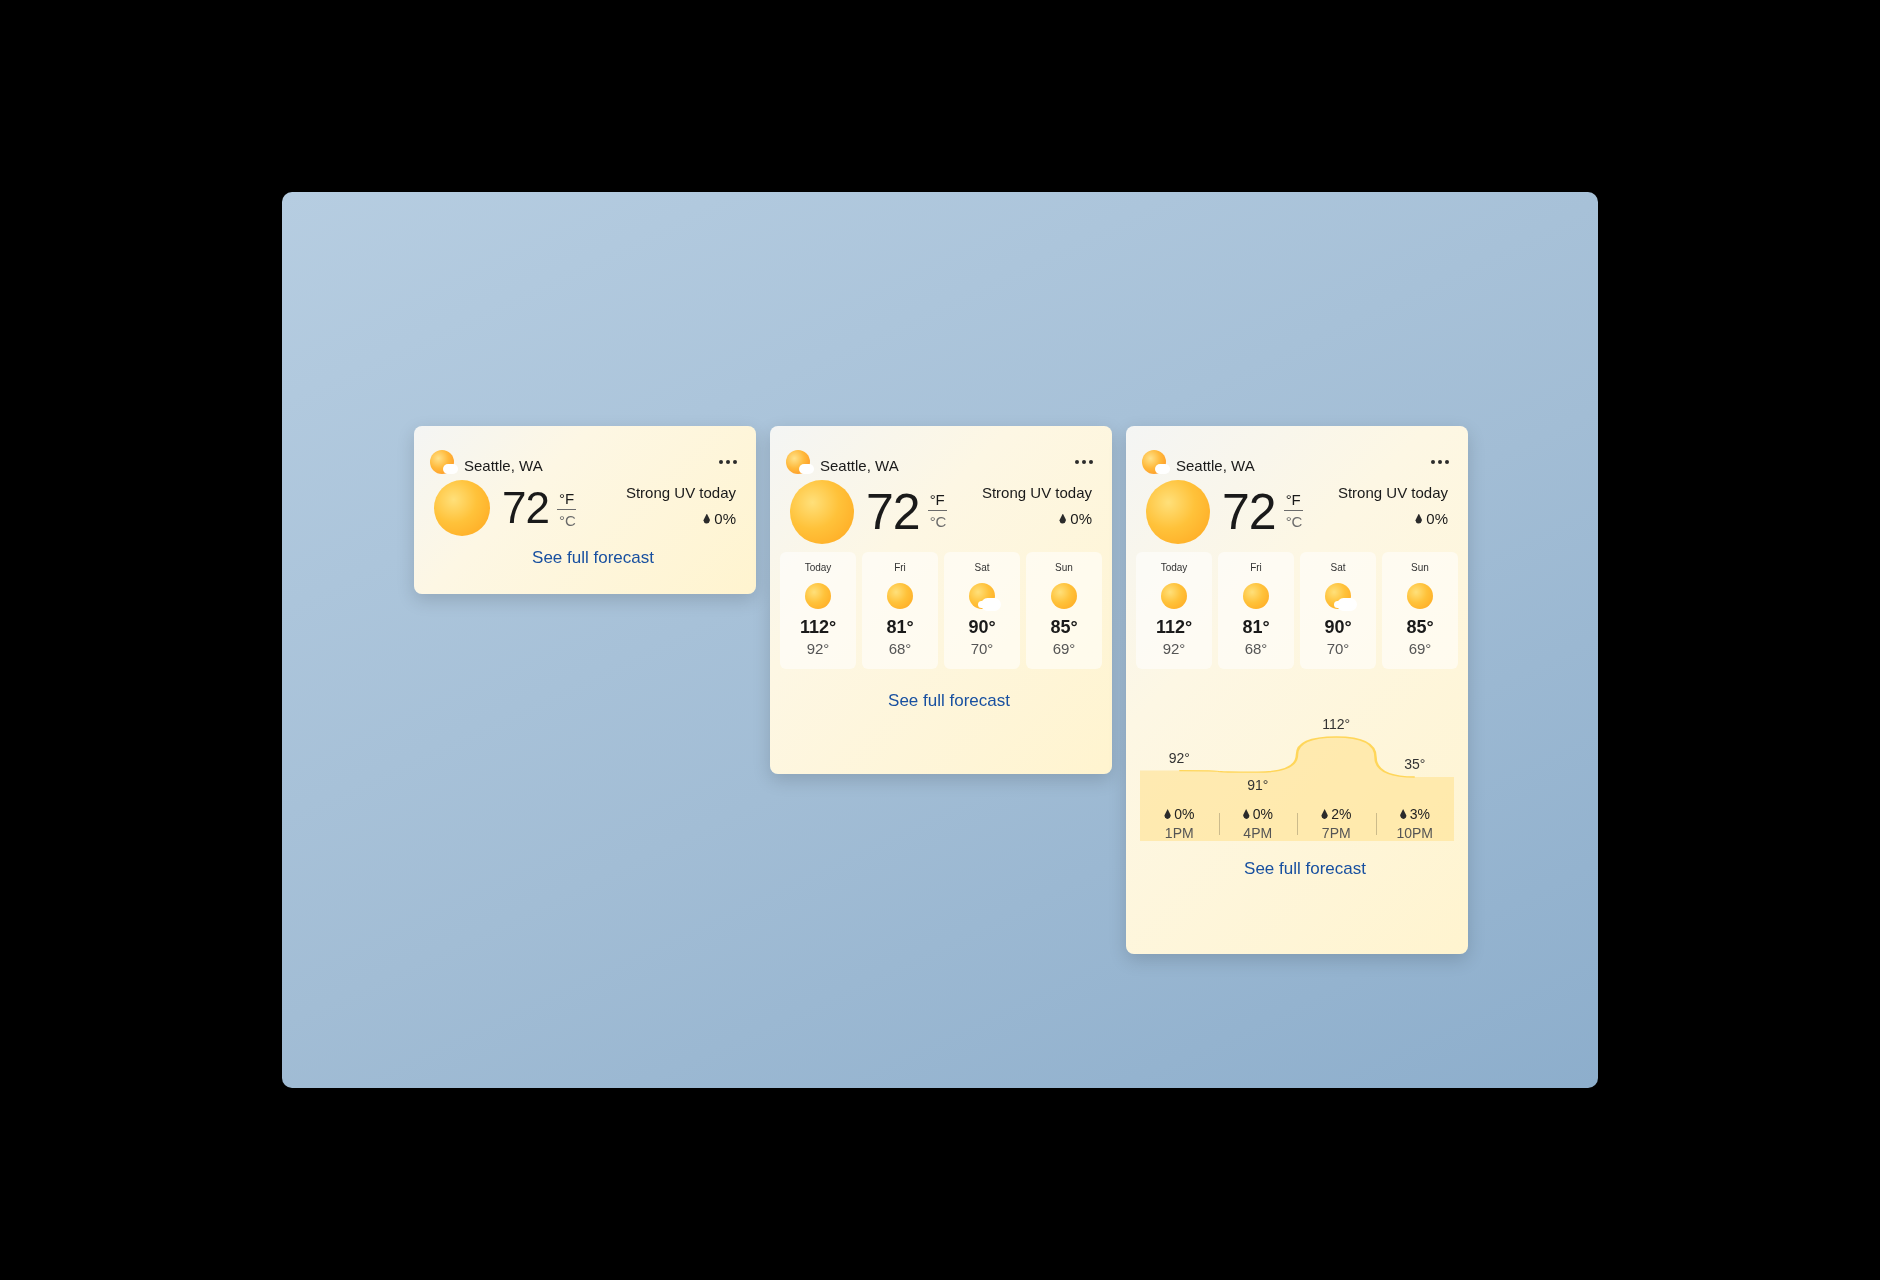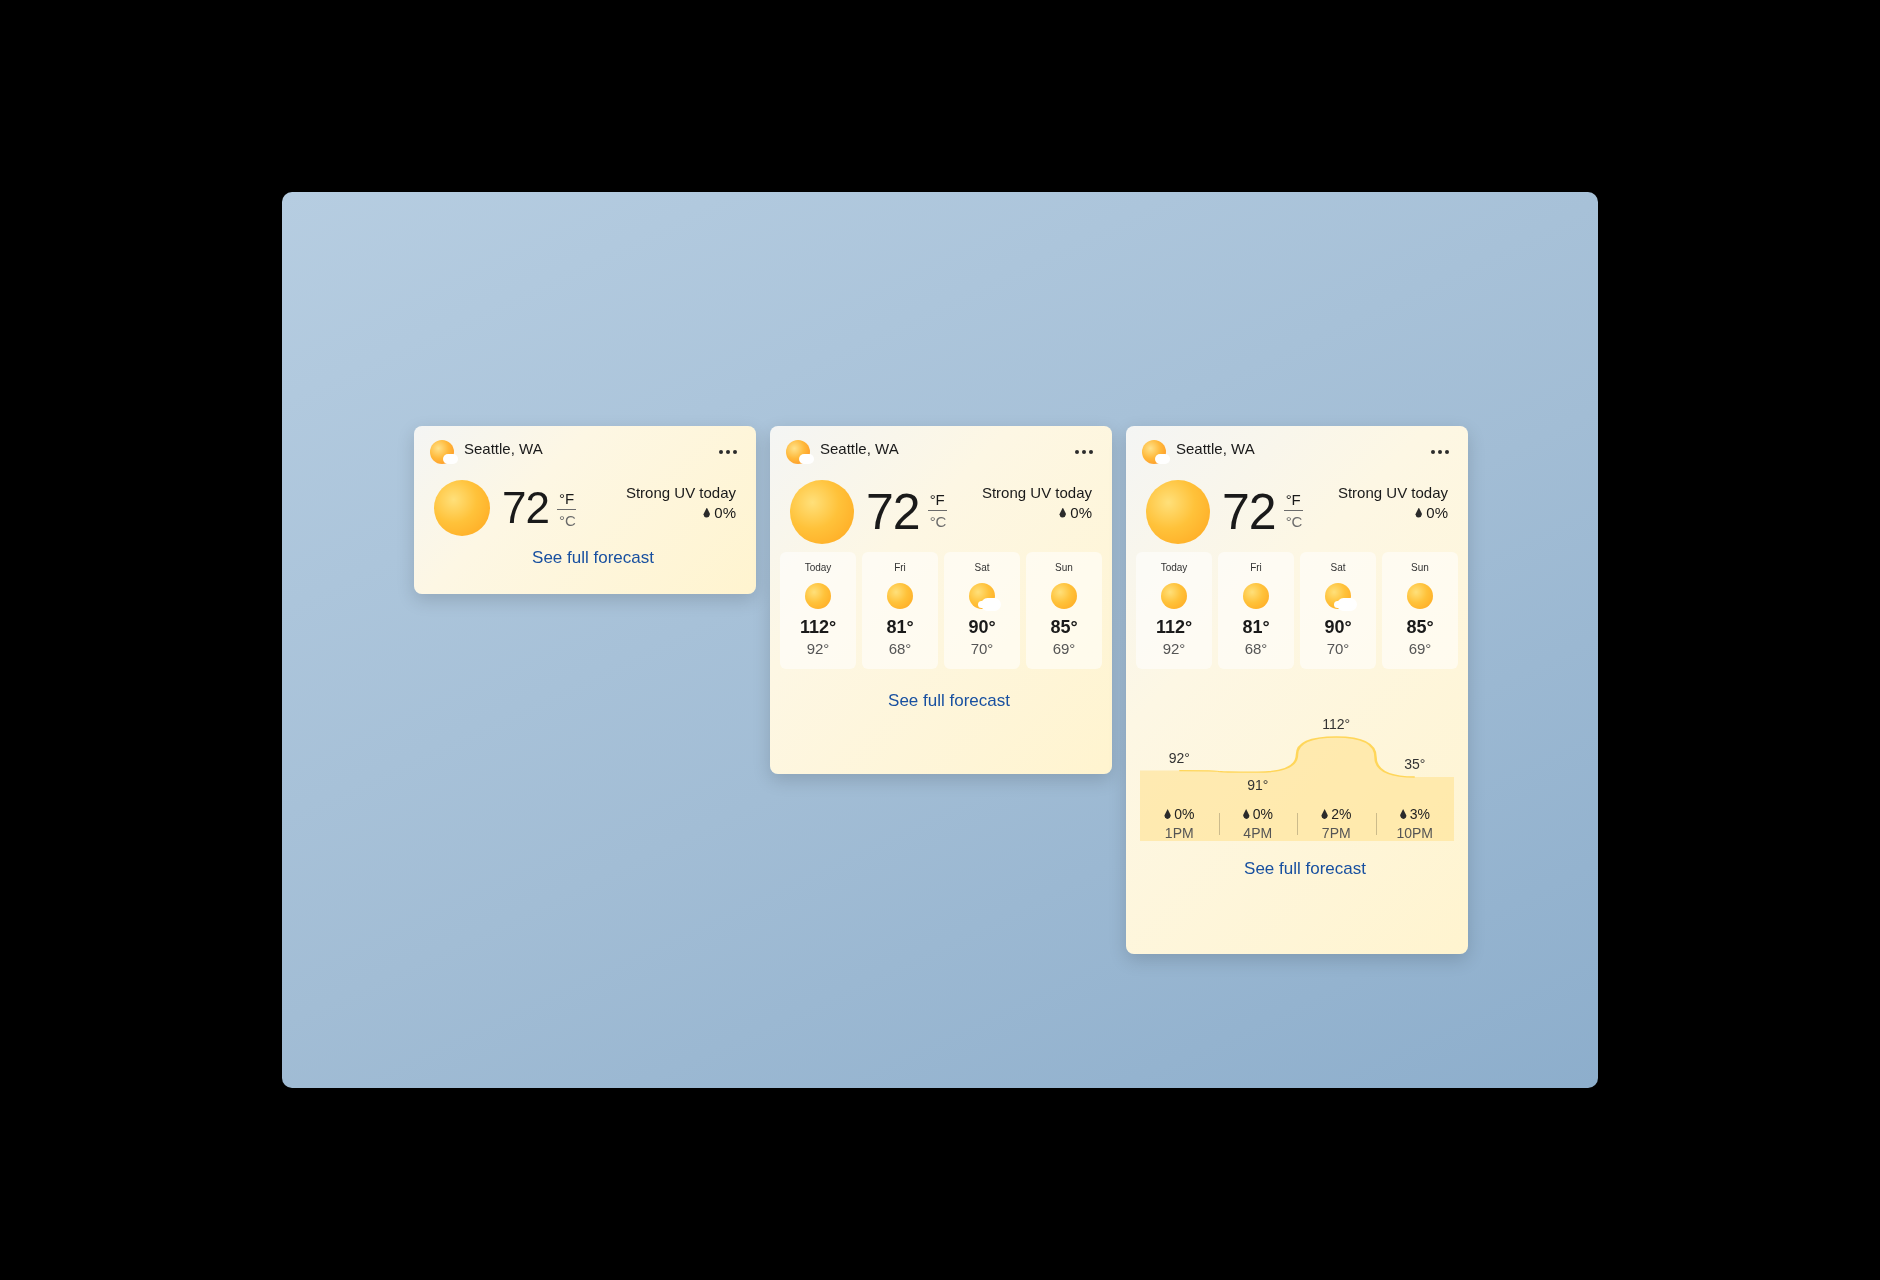--- a/index.html
+++ b/index.html
@@ -31,21 +31,21 @@
     overflow: hidden;
     background: linear-gradient(135deg,
        #f4f5f4 0%,
        #fdf7e4 35%,
        #fff4cf 100%);
   }
 
   
   .card-header {
     display: flex;
-    align-items: flex-start;
+    align-items: flex-end;
     padding: 14px 16px 0 16px;
     height: 34px;
   }
   .brand-icon {
     width: 24px;
     height: 24px;
     border-radius: 50%;
     background: radial-gradient(circle at 35% 35%, #ffe28a 0%, #ffb93b 45%, #ff8a1d 100%);
     position: relative;
     margin-right: 10px;
@@ -120,21 +120,21 @@
     color:#1a1a1a;
   }
   .unit-stack .unit-f { font-weight:400; border-bottom:1px solid #6b6b6b; padding:0 2px 2px 2px; }
   .unit-stack .unit-c { color:#6b6b6b; padding:2px 2px 0 2px; }
 
   .current-right {
     text-align: right;
     padding-top: 4px;
     font-size: 15px;
   }
-  .alert-line { color:#1a1a1a; margin-bottom: 3px; }
+  .alert-line { color:#1a1a1a; margin-bottom: 9px; }
   .precip-line { color:#1a1a1a; display:flex; align-items:center; justify-content:flex-end; gap:4px; }
 
   .link-row {
     text-align:center;
     padding: 12px 0 16px 16px;
   }
   .link {
     color:#1850a0;
     font-size: 17px;
     cursor:pointer;

